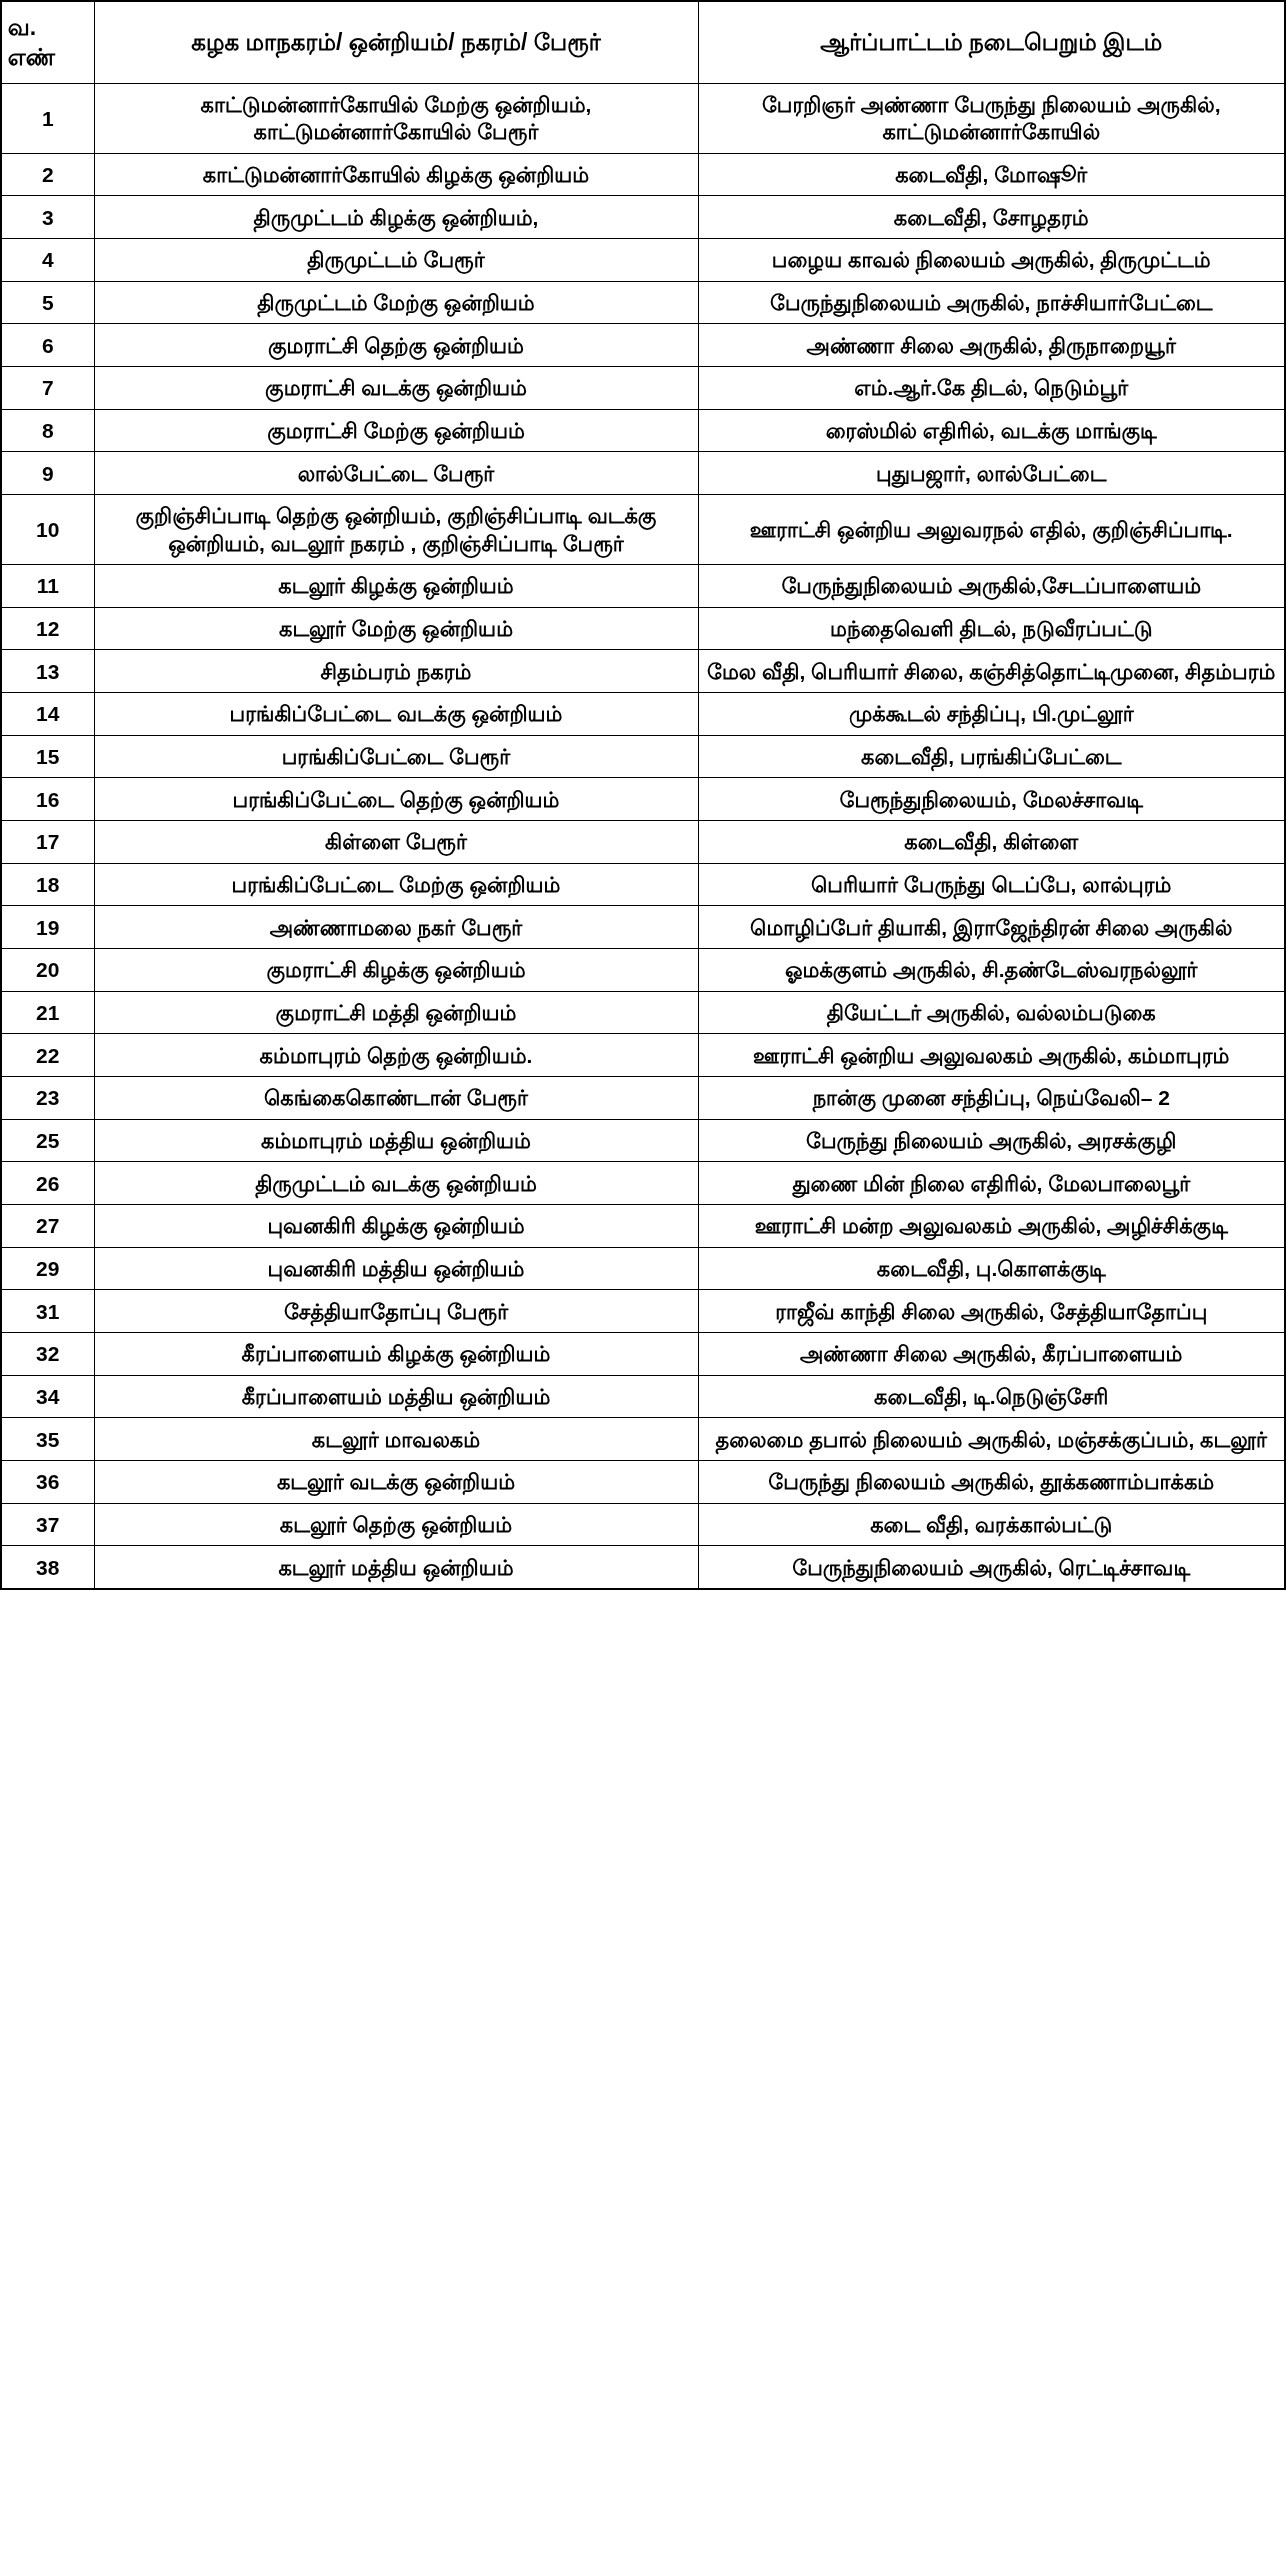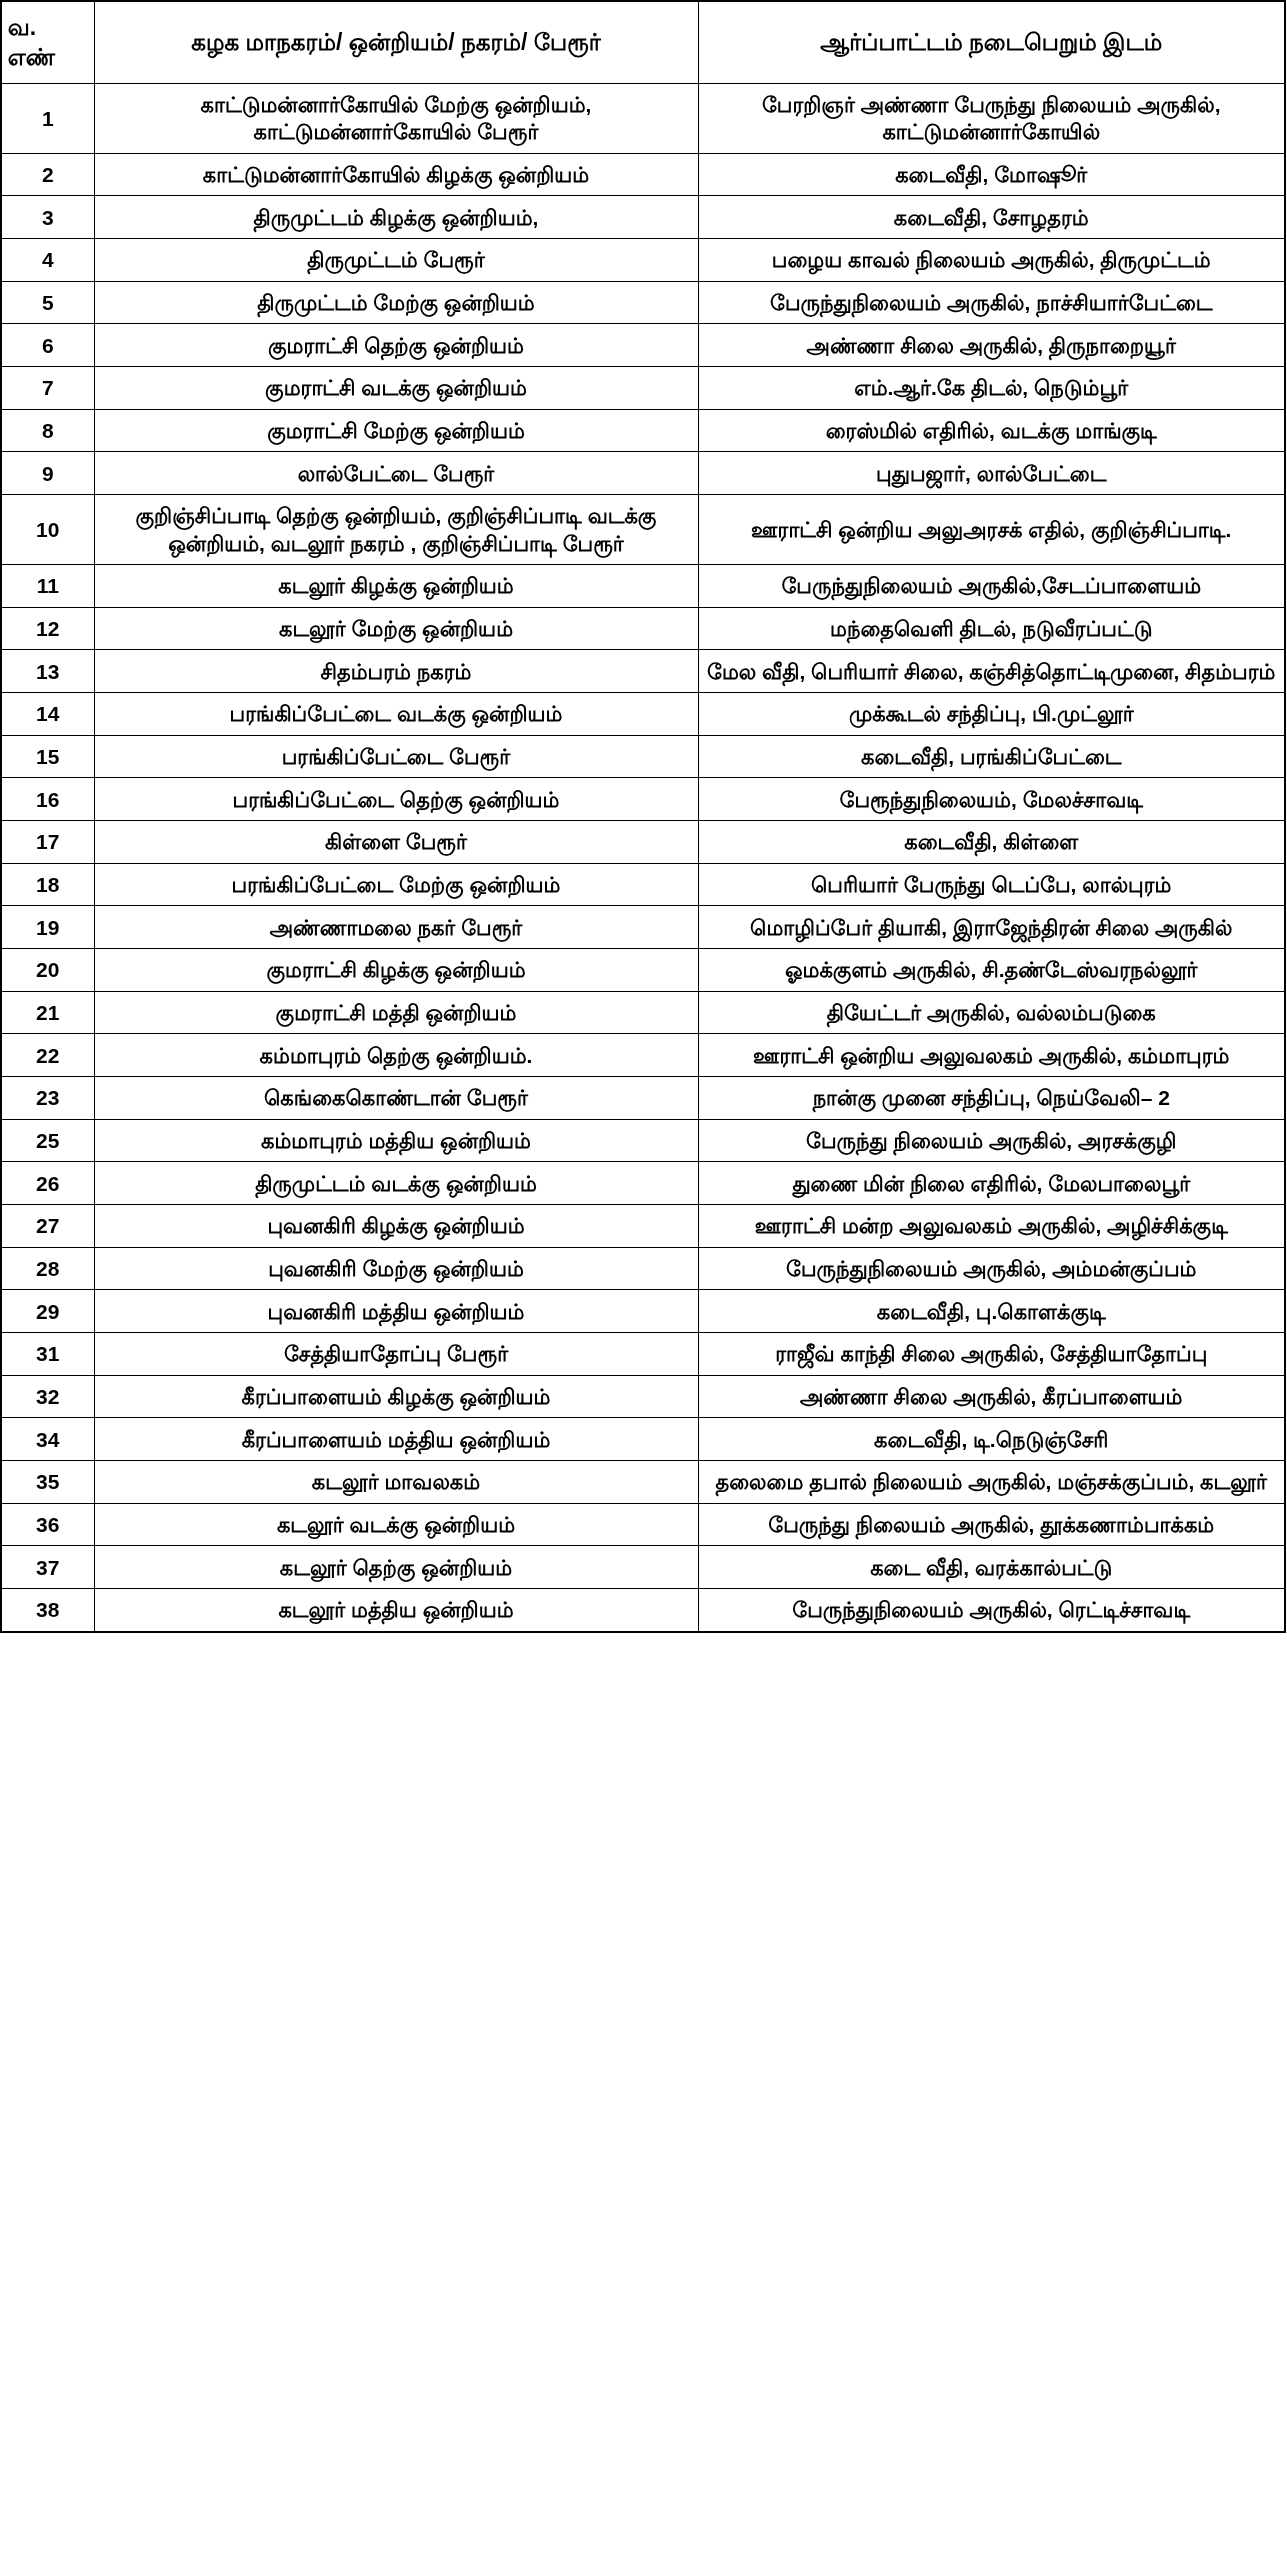--- a/index.html
+++ b/index.html
@@ -116,21 +116,21 @@
           <td class="col-place">ரைஸ்மில் எதிரில், வடக்கு மாங்குடி</td>
         </tr>
         <tr>
           <td class="col-no">9</td>
           <td class="col-body">லால்பேட்டை பேரூர்</td>
           <td class="col-place">புதுபஜார், லால்பேட்டை</td>
         </tr>
         <tr>
           <td class="col-no">10</td>
           <td class="col-body">குறிஞ்சிப்பாடி தெற்கு ஒன்றியம், குறிஞ்சிப்பாடி வடக்கு ஒன்றியம், வடலூர் நகரம் , குறிஞ்சிப்பாடி பேரூர்</td>
-          <td class="col-place">ஊராட்சி ஒன்றிய அலுஅரசக் எதில், குறிஞ்சிப்பாடி.</td>
+          <td class="col-place">ஊராட்சி ஒன்றிய அலுவரநல் எதில், குறிஞ்சிப்பாடி.</td>
         </tr>
         <tr>
           <td class="col-no">11</td>
           <td class="col-body">கடலூர் கிழக்கு ஒன்றியம்</td>
           <td class="col-place">பேருந்துநிலையம் அருகில்,சேடப்பாளையம்</td>
         </tr>
         <tr>
           <td class="col-no">12</td>
           <td class="col-body">கடலூர் மேற்கு ஒன்றியம்</td>
           <td class="col-place">மந்தைவெளி திடல், நடுவீரப்பட்டு</td>
@@ -199,25 +199,20 @@
           <td class="col-no">26</td>
           <td class="col-body">திருமுட்டம் வடக்கு ஒன்றியம்</td>
           <td class="col-place">துணை மின் நிலை எதிரில், மேலபாலைபூர்</td>
         </tr>
         <tr>
           <td class="col-no">27</td>
           <td class="col-body">புவனகிரி கிழக்கு ஒன்றியம்</td>
           <td class="col-place">ஊராட்சி மன்ற அலுவலகம் அருகில், அழிச்சிக்குடி</td>
         </tr>
         <tr>
-          <td class="col-no">28</td>
-          <td class="col-body">புவனகிரி மேற்கு ஒன்றியம்</td>
-          <td class="col-place">பேருந்துநிலையம் அருகில், அம்மன்குப்பம்</td>
-        </tr>
-        <tr>
           <td class="col-no">29</td>
           <td class="col-body">புவனகிரி மத்திய ஒன்றியம்</td>
           <td class="col-place">கடைவீதி, பு.கொளக்குடி</td>
         </tr>
         <tr>
           <td class="col-no">31</td>
           <td class="col-body">சேத்தியாதோப்பு பேரூர்</td>
           <td class="col-place">ராஜீவ் காந்தி சிலை அருகில், சேத்தியாதோப்பு</td>
         </tr>
         <tr>

